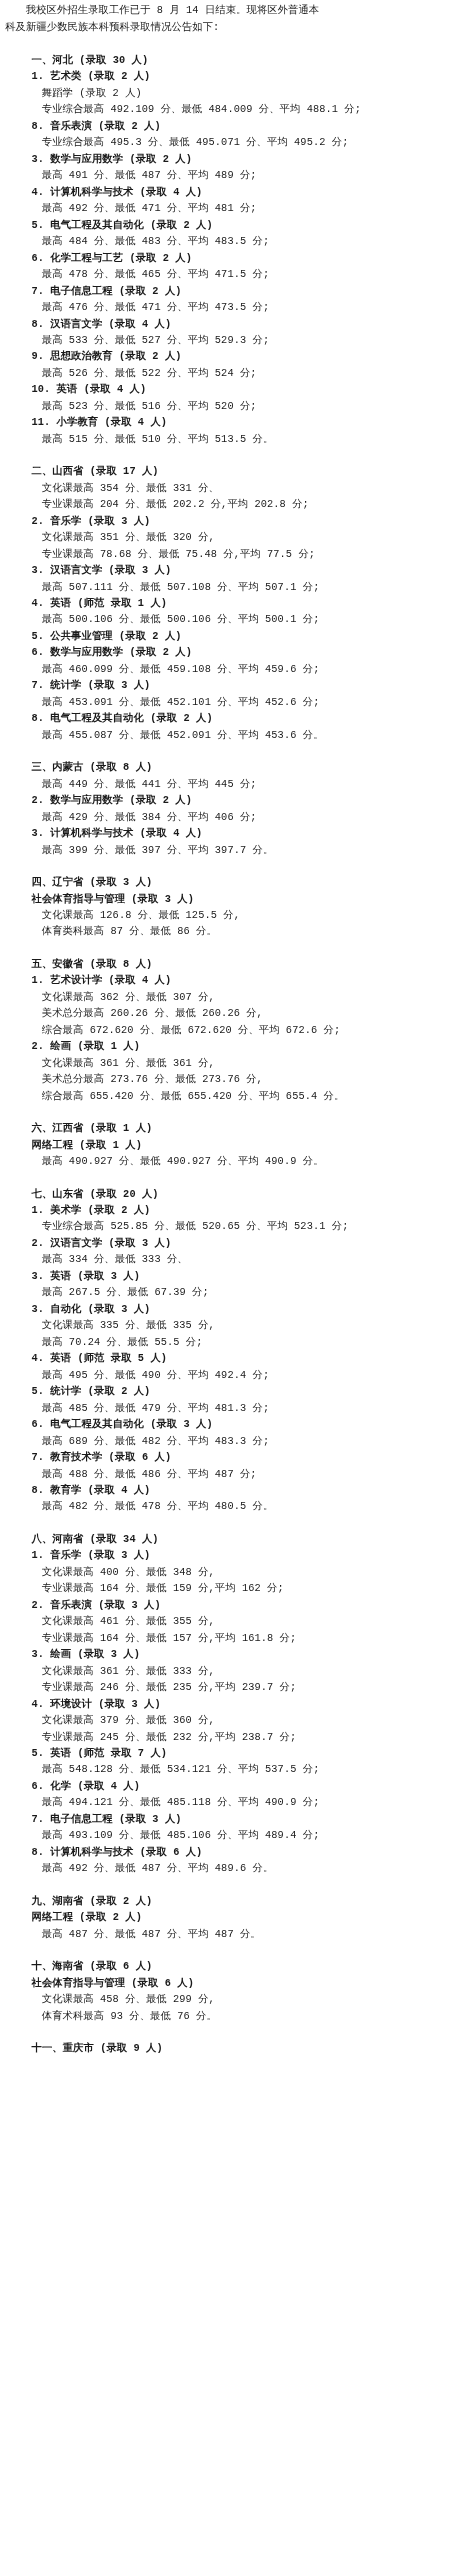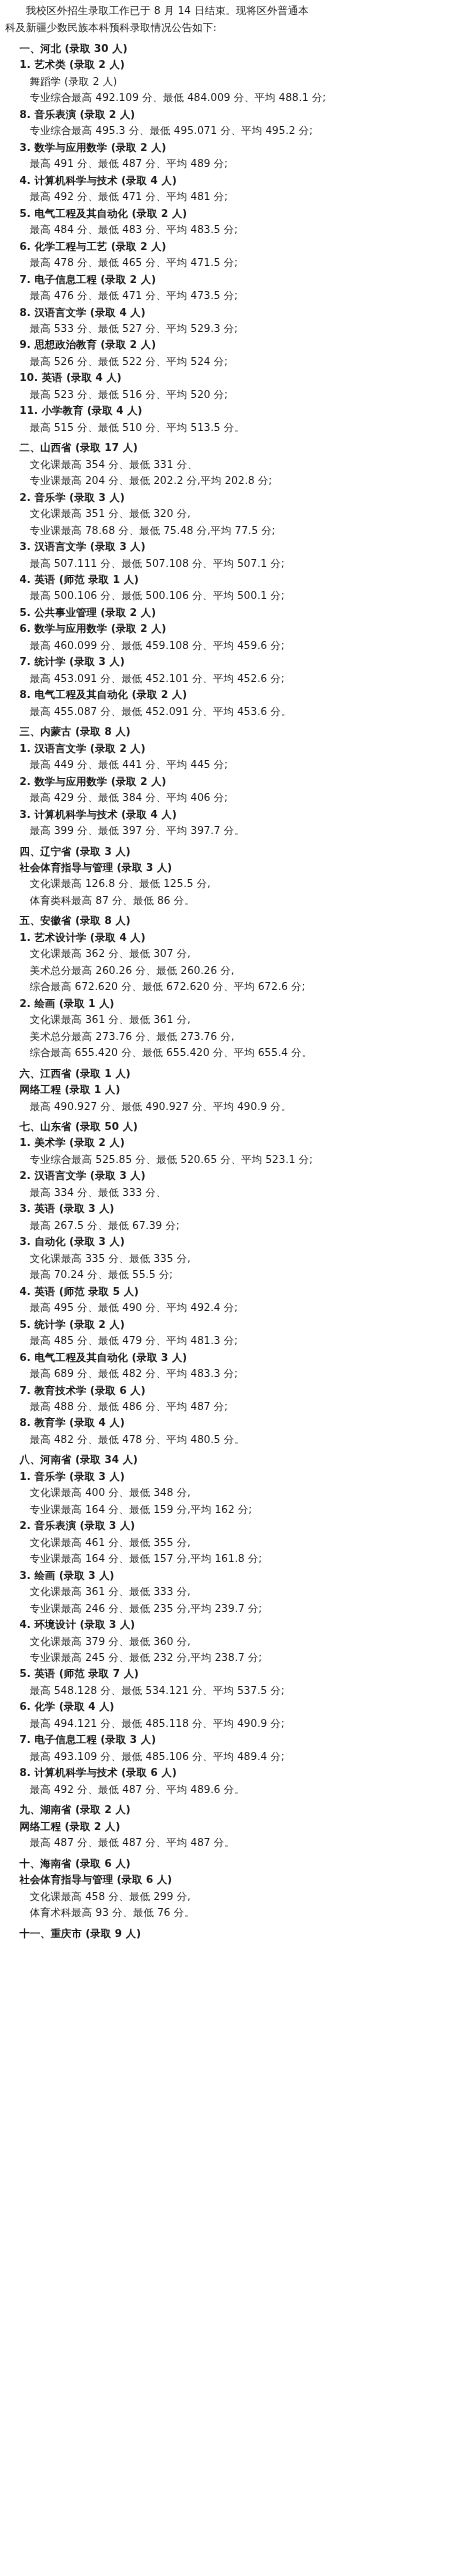--- a/index.html
+++ b/index.html
@@ -9,20 +9,21 @@
   }
   body {
     width: 451px;
     font-family: "DejaVu Sans", "Liberation Sans", sans-serif;
     color: #1a1a1a;
   }
   .page {
     width: 451px;
     box-sizing: border-box;
     padding: 3.1px 5.2px 10.3px 5.2px;
+    font-family: Liberation Mono, monospace;
   }
   .intro {
     font-size: 10.3px;
     line-height: 1.55;
     text-indent: 2em;
     margin: 0 0 1px 0;
     letter-spacing: 0.1px;
   }
   .intro-2 {
     text-indent: 0;
@@ -42,21 +43,21 @@
     text-indent: 1em;
     letter-spacing: 0.1px;
   }
   .line.b {
     font-weight: bold;
   }
   .line.ind2 {
     text-indent: 2em;
   }
   .blk {
-    margin: 4px;
+    margin: 16px;
     padding: 0;
   }
 </style>
 </head>
 <body>
 
 <div class="page">
   <div>
     <p class="intro">我校区外招生录取工作已于 8 月 14 日结束。现将区外普通本</p>
     <p class="intro intro-2">科及新疆少数民族本科预科录取情况公告如下:</p>
@@ -102,21 +103,20 @@
         <p class="line b">5. 公共事业管理 (录取 2 人)</p>
         <p class="line b">6. 数学与应用数学 (录取 2 人)</p>
         <p class="line ind2">最高 460.099 分、最低 459.108 分、平均 459.6 分;</p>
         <p class="line b">7. 统计学 (录取 3 人)</p>
         <p class="line ind2">最高 453.091 分、最低 452.101 分、平均 452.6 分;</p>
         <p class="line b">8. 电气工程及其自动化 (录取 2 人)</p>
         <p class="line ind2">最高 455.087 分、最低 452.091 分、平均 453.6 分。</p>
       </div>
       <div class="blk">
         <p class="prov">三、内蒙古 (录取 8 人)</p>
-        <p class="line b">1. 汉语言文学 (录取 2 人)</p>
         <p class="line ind2">最高 449 分、最低 441 分、平均 445 分;</p>
         <p class="line b">2. 数学与应用数学 (录取 2 人)</p>
         <p class="line ind2">最高 429 分、最低 384 分、平均 406 分;</p>
         <p class="line b">3. 计算机科学与技术 (录取 4 人)</p>
         <p class="line ind2">最高 399 分、最低 397 分、平均 397.7 分。</p>
       </div>
       <div class="blk">
         <p class="prov">四、辽宁省 (录取 3 人)</p>
         <p class="line b">社会体育指导与管理 (录取 3 人)</p>
         <p class="line ind2">文化课最高 126.8 分、最低 125.5 分,</p>
@@ -132,21 +132,21 @@
         <p class="line ind2">文化课最高 361 分、最低 361 分,</p>
         <p class="line ind2">美术总分最高 273.76 分、最低 273.76 分,</p>
         <p class="line ind2">综合最高 655.420 分、最低 655.420 分、平均 655.4 分。</p>
       </div>
       <div class="blk">
         <p class="prov">六、江西省 (录取 1 人)</p>
         <p class="line b">网络工程 (录取 1 人)</p>
         <p class="line ind2">最高 490.927 分、最低 490.927 分、平均 490.9 分。</p>
       </div>
       <div class="blk">
-        <p class="prov">七、山东省 (录取 50 人)</p>
+        <p class="prov">七、山东省 (录取 20 人)</p>
         <p class="line b">1. 美术学 (录取 2 人)</p>
         <p class="line ind2">专业综合最高 525.85 分、最低 520.65 分、平均 523.1 分;</p>
         <p class="line b">2. 汉语言文学 (录取 3 人)</p>
         <p class="line ind2">最高 334 分、最低 333 分、</p>
         <p class="line b">3. 英语 (录取 3 人)</p>
         <p class="line ind2">最高 267.5 分、最低 67.39 分;</p>
         <p class="line b">3. 自动化 (录取 3 人)</p>
         <p class="line ind2">文化课最高 335 分、最低 335 分,</p>
         <p class="line ind2">最高 70.24 分、最低 55.5 分;</p>
         <p class="line b">4. 英语 (师范 录取 5 人)</p>

